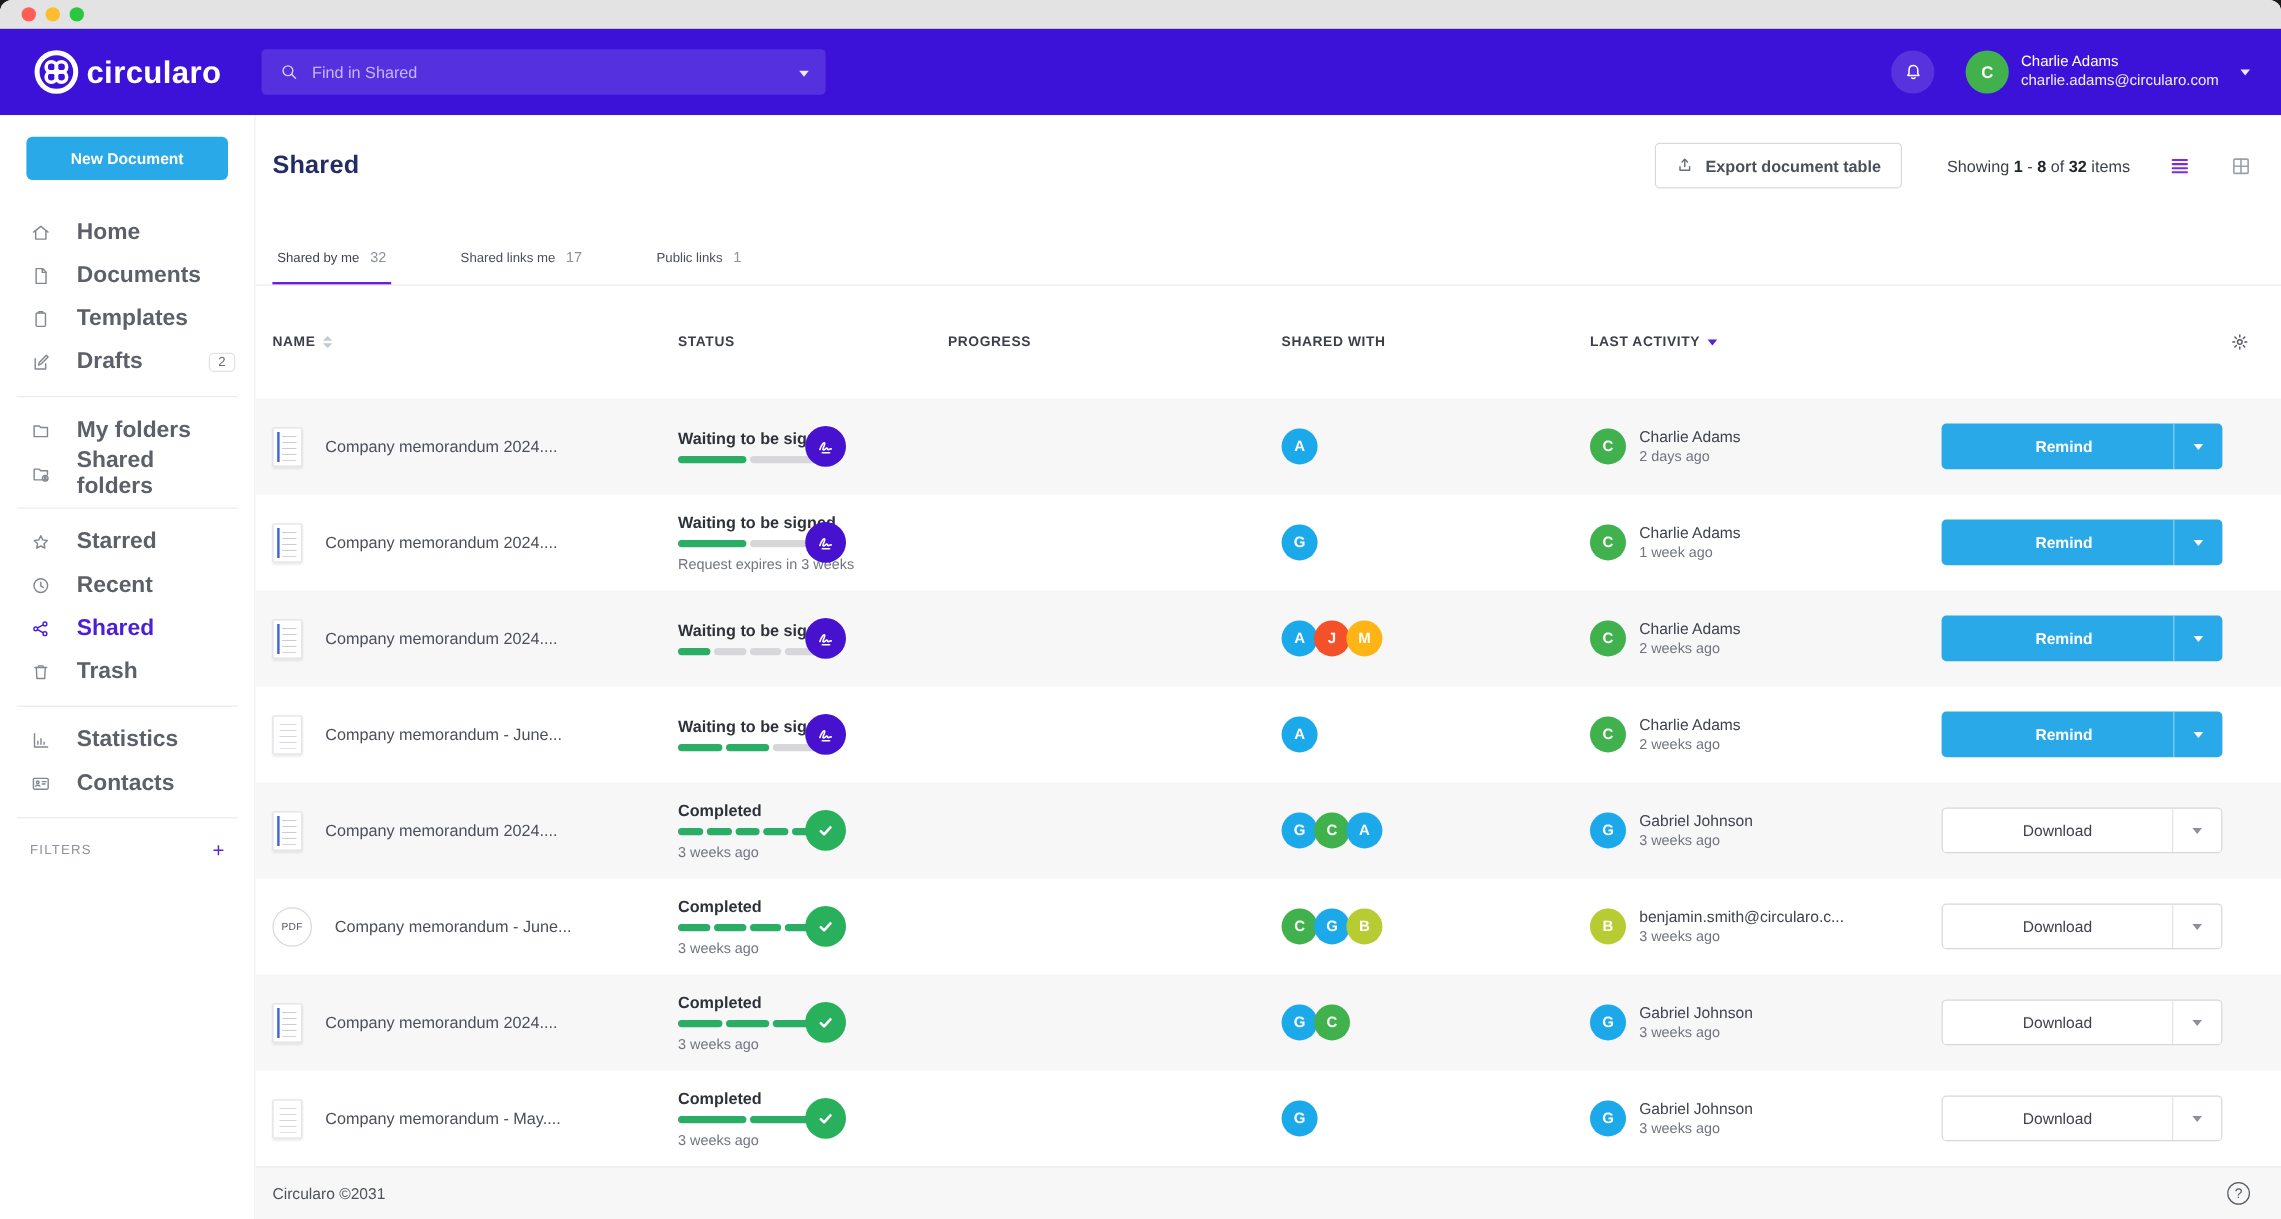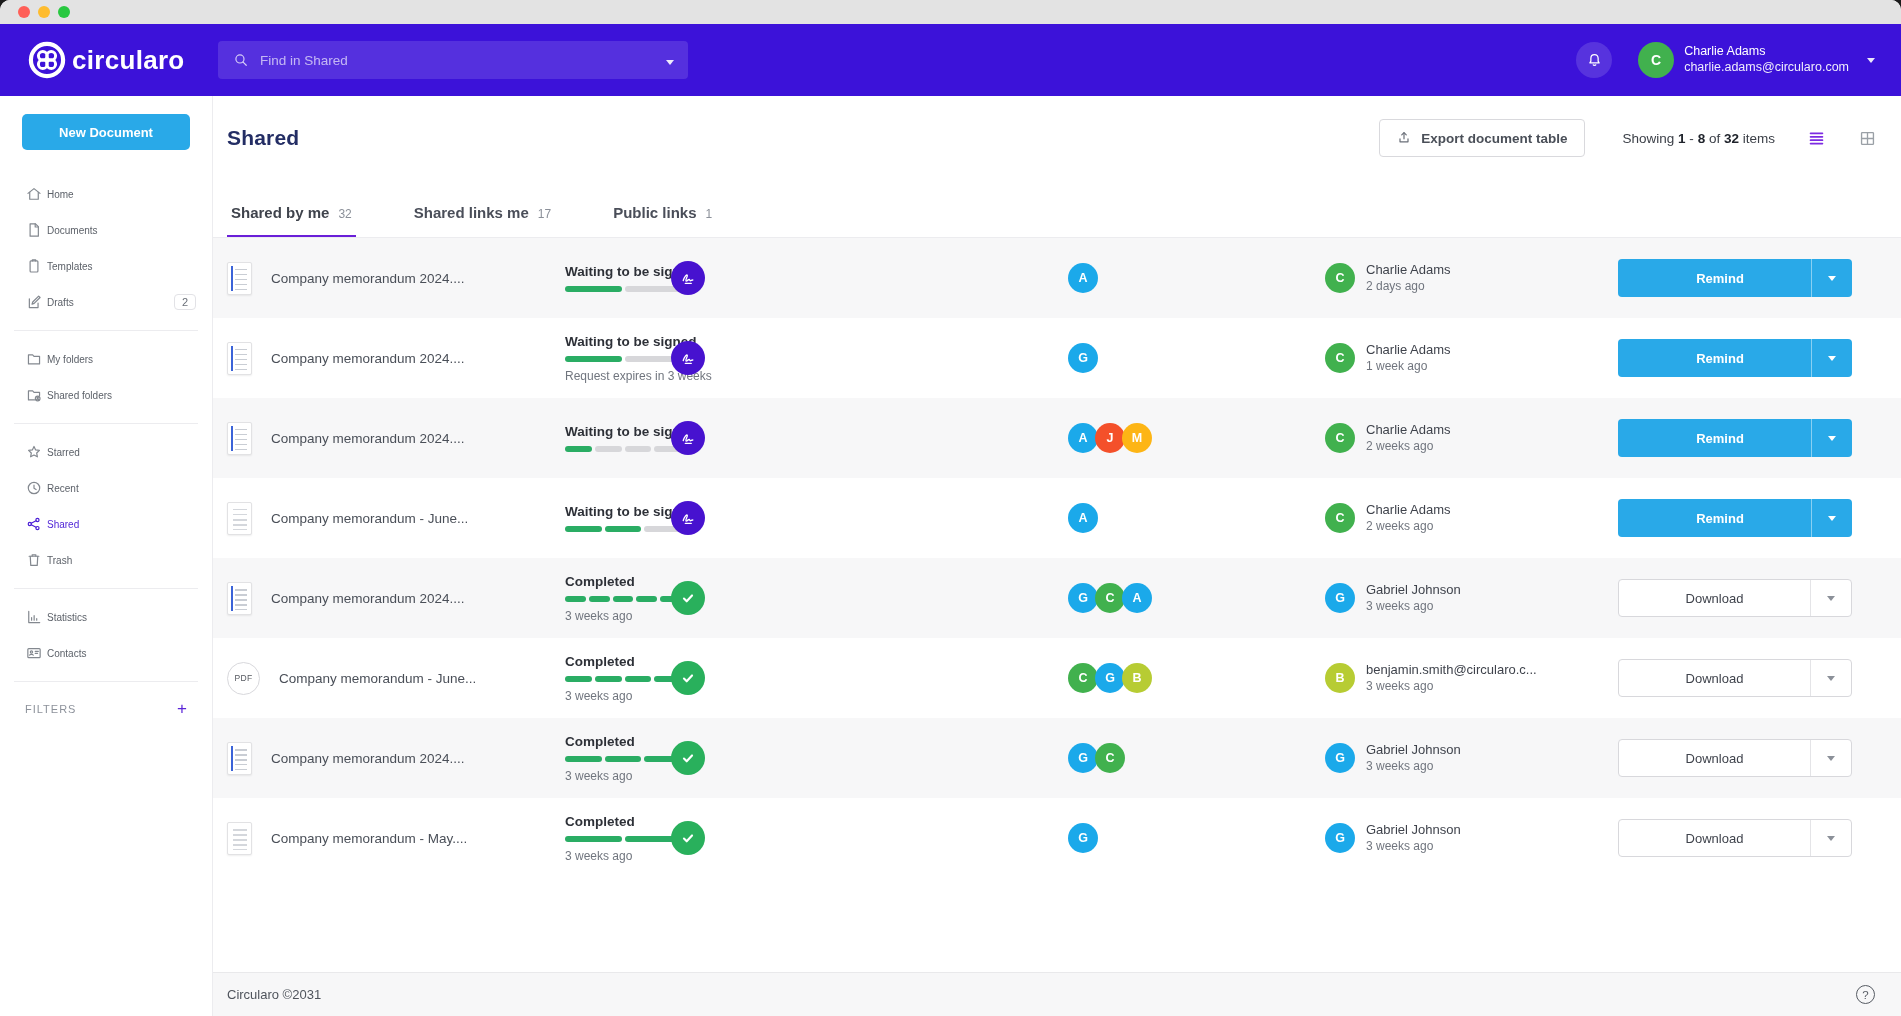--- a/index.html
+++ b/index.html
@@ -39,21 +39,21 @@
 
   .body { display:flex; height:920px; }
 
   
   .sidebar { width:213px; border-right:1px solid #ececef; background:#fff; padding-top:18px; flex-shrink:0; }
   .nd-wrap { padding:0 22px 26px; }
   .new-doc { width:100%; height:36px; background:var(--blue); border:none; border-radius:5px; color:#fff; font-weight:700; font-size:13px; cursor:pointer; font-family:inherit; }
   .side-item { height:36px; display:flex; align-items:center; padding:0 16px 0 25px; cursor:pointer; color:#5c6169; }
   .side-ic { width:18px; height:18px; color:#83888f; display:inline-flex; flex-shrink:0; }
   .side-ic svg{width:100%;height:100%}
-  .side-label { margin-left:4px; font-size:10px; font-weight:400; }
+  .side-label { margin-left:21px; font-size:19px; font-weight:700; }
   .side-item.active { color:#4c1fd6; }
   .side-item.active .side-ic { color:#4c1fd6; }
   .side-badge { margin-left:auto; border:1px solid #e2e2e6; border-radius:4px; font-size:11px; color:#6a6f78; padding:1px 7px; background:#fff; }
   .side-divider { border-top:1px solid #ececef; margin:10px 14px; }
   .filters { display:flex; align-items:center; padding:8px 25px 0; }
   .filters-label { font-size:11px; letter-spacing:1px; color:#8d929b; }
   .filters-plus { margin-left:auto; color:#5a24d8; font-size:17px; cursor:pointer; line-height:1; }
 
   
   .main { flex:1; display:flex; flex-direction:column; background:#fff; position:relative; }
@@ -66,21 +66,21 @@
   .showing { font-size:13.5px; color:#3c4048; margin-left:6px; }
   .showing b { color:#20242c; }
   .view-ic { width:19px; height:19px; display:inline-flex; cursor:pointer; }
   .view-ic svg{width:100%;height:100%}
   .view-ic.list-active { color:#7d2be2; }
   .view-ic.grid { color:#9aa0a6; }
 
   
   .tabs { height:68px; display:flex; align-items:flex-end; gap:54px; padding:0 24px 0 14px; border-bottom:1px solid #ececef; }
   .tab { display:flex; align-items:baseline; gap:9px; padding:0 4px 14px; cursor:pointer; border-bottom:2px solid transparent; }
-  .tab-label { font-size:15px; color:#4a4e59;font-weight:bold; }
+  .tab-label { font-size:11px; color:#4a4e59; }
   .tab-count { font-size:12px; color:#8b9099; }
   .tab.active { border-bottom-color:var(--accent); }
   .tab.active .tab-label { color:#3f434c; }
 
   
   .thead { height:94px; position:relative; }
   .thc { position:absolute; top:50%; transform:translateY(-50%); font-size:11.5px; font-weight:600; color:#3c3f49; letter-spacing:.5px; display:flex; align-items:center; gap:6px; }
   .sort-ic { display:inline-flex; flex-direction:column; gap:2px; }
   .sort-ic i { width:0; height:0; border-left:4px solid transparent; border-right:4px solid transparent; display:block; }
   .sort-ic .up { border-bottom:4.5px solid #c6cad1; }
@@ -361,20 +361,36 @@
           </div>
           <div class="tab">
             <span class="tab-label">Shared links me</span>
             <span class="tab-count">17</span>
           </div>
           <div class="tab">
             <span class="tab-label">Public links</span>
             <span class="tab-count">1</span>
           </div>
         </div>
+      <div class="thead" id="thead">
+          <span class="thc" style="left: 14px;">NAME<span class="sort-ic">
+              <i class="up"></i>
+              <i class="dn"></i>
+            </span></span>
+          <span class="thc" style="left: 352px;">STATUS</span>
+          <span class="thc" style="left: 577px;">PROGRESS</span>
+          <span class="thc" style="left: 855px;">SHARED WITH</span>
+          <span class="thc" style="left: 1112px;">LAST ACTIVITY<span class="tri tri-purple"></span></span>
+          <span class="gear">
+            <svg viewBox="0 0 24 24" fill="none" stroke="currentColor" stroke-width="1.7" stroke-linecap="round" stroke-linejoin="round">
+              <circle cx="12" cy="12" r="2.7"></circle>
+              <path d="M12 3.8v2.3M12 17.9v2.3M3.8 12h2.3M17.9 12h2.3M6.2 6.2l1.7 1.7M16.1 16.1l1.7 1.7M6.2 17.8l1.7-1.7M16.1 7.9l1.7-1.7"></path>
+            </svg>
+          </span>
+        </div>
       <div id="rows">
           <div class="row shaded">
             <div class="cell c-name">
               <span class="doc-thumb memo"></span>
               <span class="doc-name">Company memorandum 2024....</span>
             </div>
             <div class="cell c-status">
               <span class="st-text">Waiting to be signed</span>
               <span class="pbar">
                 <span class="pseg fill"></span>

